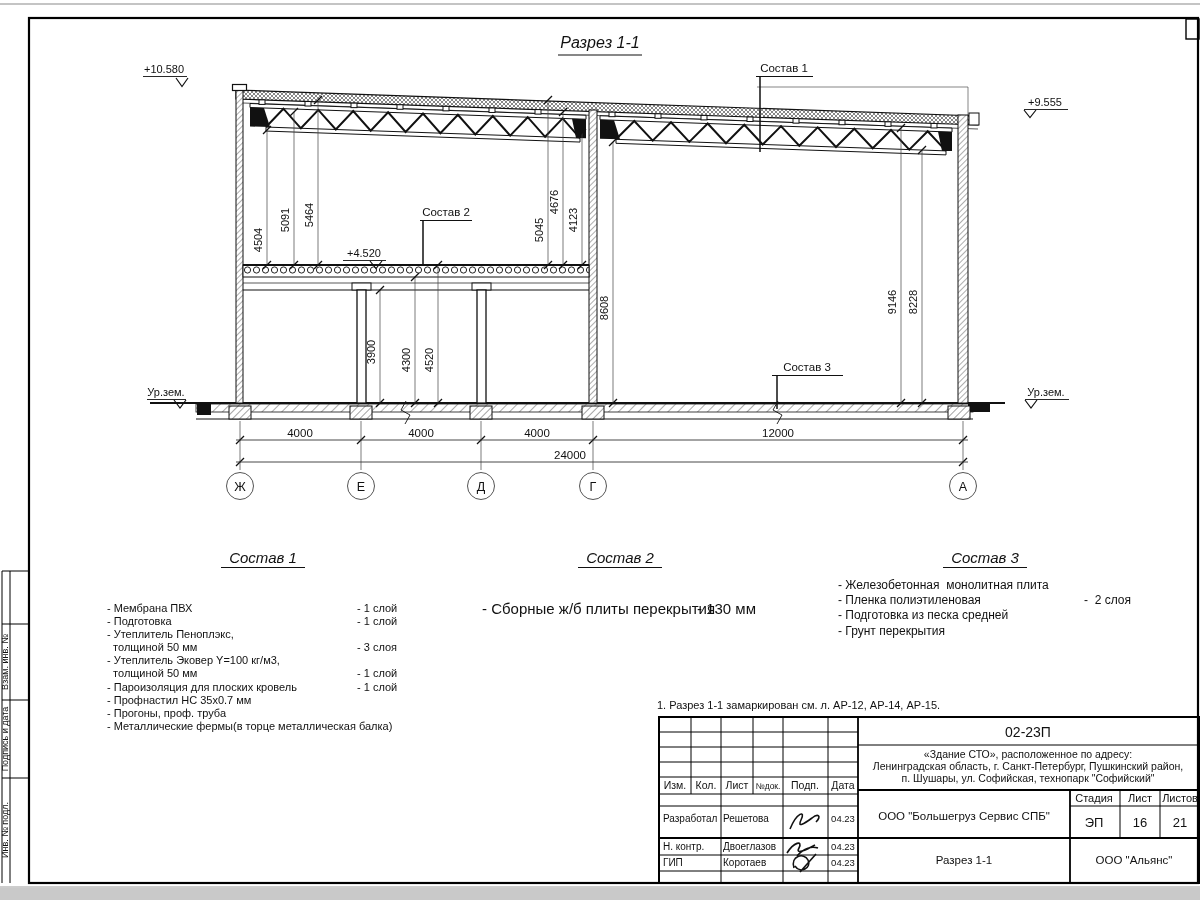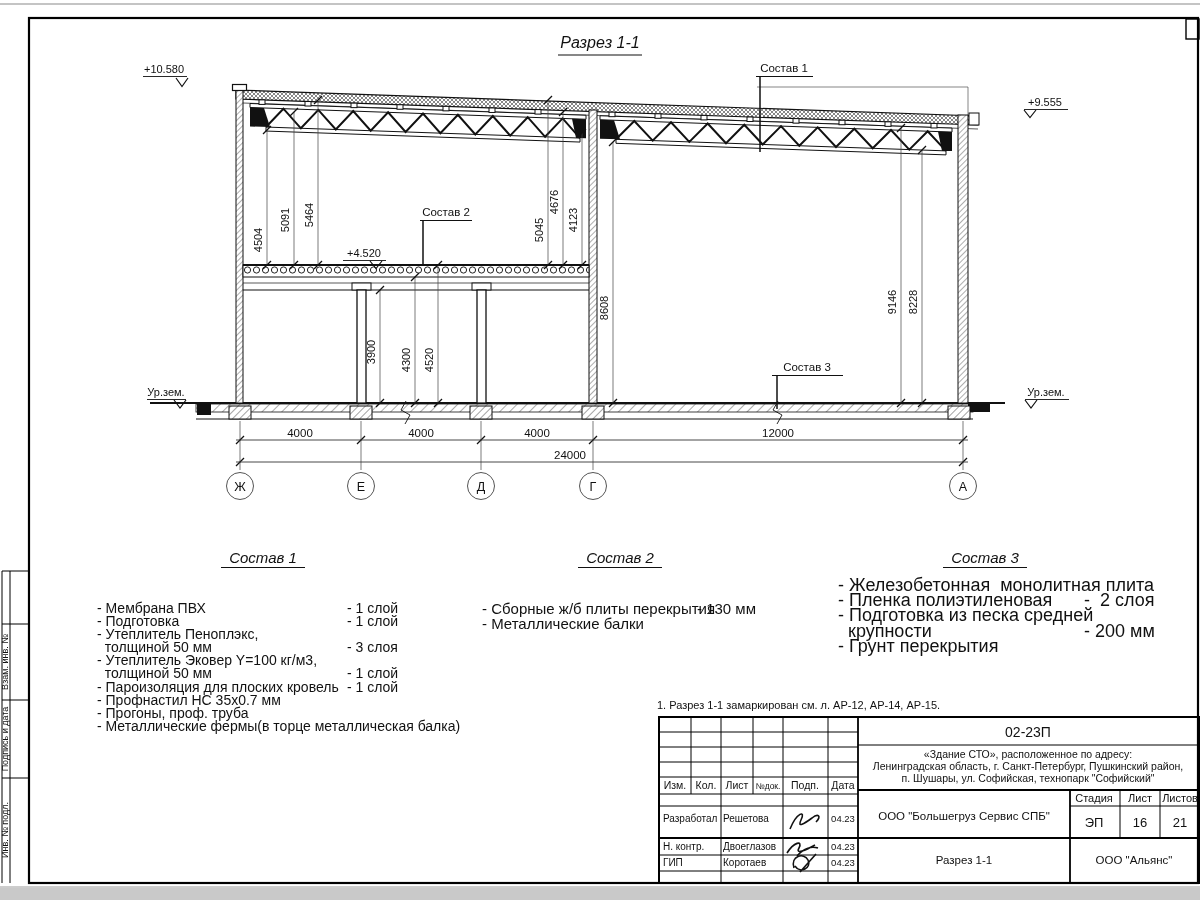--- a/index.html
+++ b/index.html
@@ -339,48 +339,46 @@
     </g>
     <text x="964" y="864" font-size="11.5" text-anchor="middle">Разрез 1-1</text>
     <text x="1134" y="864" font-size="11.5" text-anchor="middle">ООО "Альянс"</text>
   </g>
 </svg>
 
 
 <div class="comp-head" style="left:183px;width:160px">
   <span>Состав 1</span>
 </div>
-<div class="comp-list" style="left:97px;top:602px;--q:250px;line-height:13.1px;font-size:14px">
+<div class="comp-list" style="left:107px;top:602px;--q:250px;line-height:13.1px;font-size:11px">
 
 <div class="crow"><span class="t">- Мембрана ПВХ</span><span class="q">- 1 слой</span></div>
       <div class="crow"><span class="t">- Подготовка</span><span class="q">- 1 слой</span></div>
       <div class="crow"><span class="t">- Утеплитель Пеноплэкс,</span><span class="q"></span></div>
       <div class="crow"><span class="t">  толщиной 50 мм</span><span class="q">- 3 слоя</span></div>
       <div class="crow"><span class="t">- Утеплитель Эковер Y=100 кг/м3,</span><span class="q"></span></div>
       <div class="crow"><span class="t">  толщиной 50 мм</span><span class="q">- 1 слой</span></div>
       <div class="crow"><span class="t">- Пароизоляция для плоских кровель</span><span class="q">- 1 слой</span></div>
       <div class="crow"><span class="t">- Профнастил НС 35х0.7 мм</span><span class="q"></span></div>
       <div class="crow"><span class="t">- Прогоны, проф. труба</span><span class="q"></span></div>
       <div class="crow"><span class="t">- Металлические фермы(в торце металлическая балка)</span><span class="q"></span></div>
     </div>
 
 <div class="comp-head" style="left:540px;width:160px">
   <span>Состав 2</span>
 </div>
 <div class="comp-list" style="left:482px;top:602px;--q:215px;line-height:14.5px;font-size:15px">
 
 <div class="crow"><span class="t">- Сборные ж/б плиты перекрытия</span><span class="q">- 130 мм</span></div>
-      <div class="crow"><span class="t">- Металлические балки</span><span class="q"></span></div>
     </div>
 
 <div class="comp-head" style="left:905px;width:160px">
   <span>Состав 3</span>
 </div>
-<div class="comp-list" style="left:838px;top:578px;--q:246px;line-height:15.2px;font-size:18px">
+<div class="comp-list" style="left:838px;top:578px;--q:246px;line-height:15.2px;font-size:12px">
 
 <div class="crow"><span class="t">- Железобетонная  монолитная плита</span><span class="q"></span></div>
       <div class="crow"><span class="t">- Пленка полиэтиленовая</span><span class="q">-  2 слоя</span></div>
       <div class="crow"><span class="t">- Подготовка из песка средней</span><span class="q"></span></div>
-      <div class="crow"><span class="t">  крупности</span><span class="q">- 200 мм</span></div>
       <div class="crow"><span class="t">- Грунт перекрытия</span><span class="q"></span></div>
     </div>
 
 </div>
 
 </body></html>

